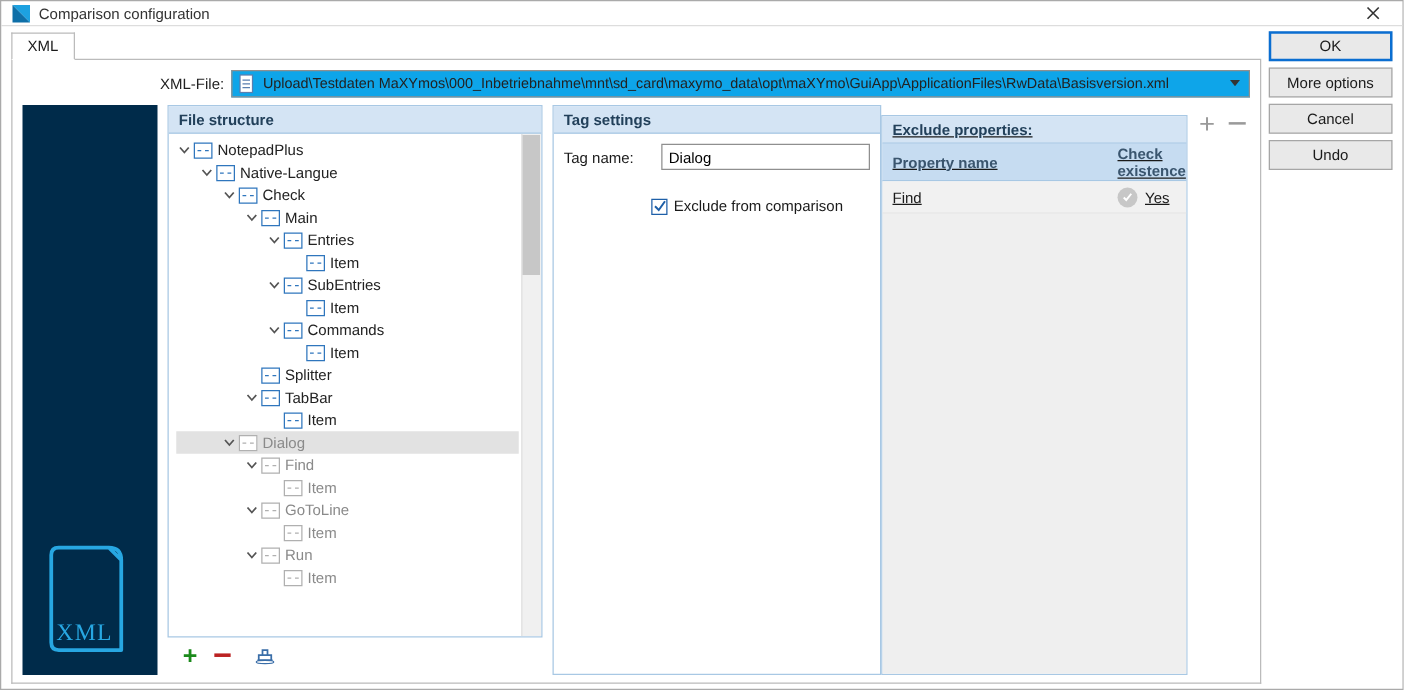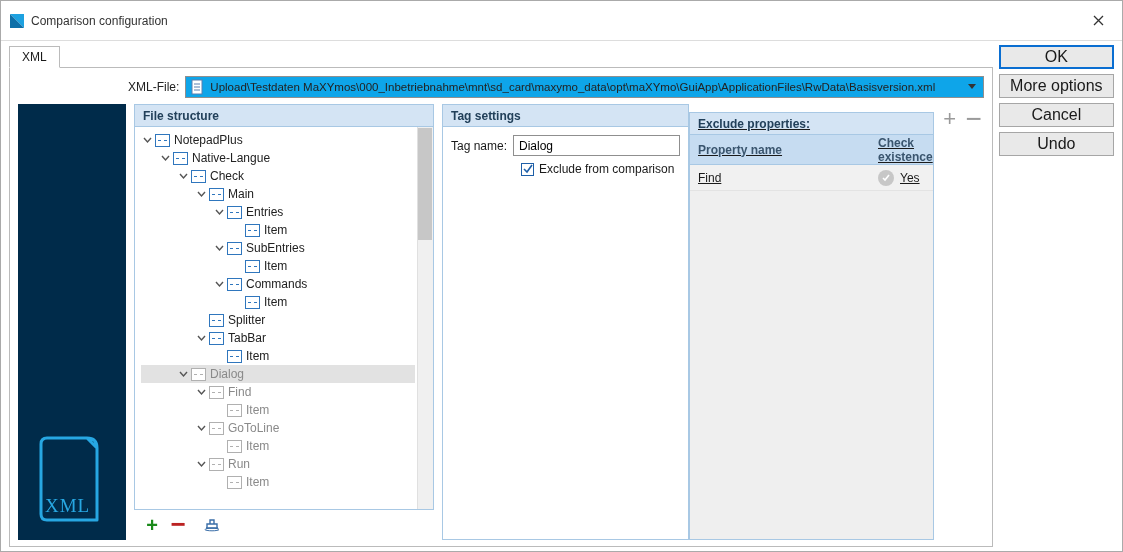--- a/index.html
+++ b/index.html
@@ -1,28 +1,28 @@
 <!DOCTYPE html>
 <html><head>
 <meta charset="utf-8">
 <style>
   * { box-sizing: border-box; }
   html,body { margin:0; padding:0; font-family: "Segoe UI", Tahoma, sans-serif; font-size:12px; color:#1a1a1a; background:#fff; }
   .window { width:1123px; height:552px; border:1px solid #aaa; display:flex; flex-direction:column; position:relative; }
   
-  .titlebar { height:40px; display:flex; align-items:center; padding:0 8px; border-bottom:1px solid #ddd; }
+  .titlebar { height:20px; display:flex; align-items:center; padding:0 8px; border-bottom:1px solid #ddd; }
   .titlebar .app-icon { width:16px; height:16px; margin-right:6px; }
   .titlebar .title { flex:1; font-size:12px; color:#333; }
   .titlebar .close { width:32px; height:24px; display:flex; align-items:center; justify-content:center; cursor:pointer; }
   .titlebar .close svg { width:11px; height:11px; }
   
   .body { flex:1; display:flex; }
   .content { flex:1; padding:4px 4px 4px 8px; display:flex; flex-direction:column; }
   .rightbtns { width:140px; padding:4px 8px 4px 2px; display:flex; flex-direction:column; gap:5px; }
-  .btn { height:24px; border:1px solid #a6a6a6; background:#e9e9e9; cursor:pointer; font-size:16px; display:flex; align-items:center; justify-content:center; }
+  .btn { height:24px; border:1px solid #a6a6a6; background:#e9e9e9; cursor:pointer; font-size:12px; display:flex; align-items:center; justify-content:center; }
   .btn.primary { background:#e9e9e9; border:2px solid #0a6ed1;}
   
   .tabs { display:flex; border-bottom:1px solid #bbb; height:23px; }
   .tab { padding:3px 12px 2px; border:1px solid #bbb; border-bottom:1px solid #fff; background:#fff; position:relative; top:1px; cursor:pointer; }
   
   .panelframe { flex:1; border:1px solid #bbb; border-top:none; padding:8px 8px 6px 8px; display:flex; flex-direction:column; min-height:0; }
   .xml-file-row { display:flex; align-items:center; gap:6px; margin-bottom:6px; padding-left:110px;}
   .xml-file-label { color:#222; }
   .filebox { flex:1; height:22px; border:1px solid #8f8f8f; background:#0ea5e9; display:flex; align-items:center; padding:0 4px; position:relative; }
   .filebox .file-icon { width:16px; height:16px; margin-right:4px; flex:0 0 auto; }
@@ -53,24 +53,24 @@
   .node.selected { background:#e2e2e2; }
 
   .tree-toolbar { height:30px; display:flex; align-items:center; gap:6px; padding-left:8px;}
   .plus { font-size:20px; font-weight:700; color:#1b8a1b; line-height:1; display:inline-flex; width:20px; justify-content:center; cursor:pointer;}
   .minus { font-size:26px; font-weight:700; color:#b22; line-height:0.6; display:inline-flex; width:20px; justify-content:center; cursor:pointer;}
   .printer-icon { margin-left:10px; cursor:pointer; }
 
   .rightpanel { flex:1; display:flex; flex-direction:row; }
   .tagset { border:1px solid #a8c8e4; display:flex; flex-direction:column; }
   .tagset .body2 { padding:8px 8px 10px 8px; }
-  .formrow { display:flex; align-items:center; gap:0; }
+  .formrow { display:flex; align-items:center; gap:16px; }
   .formrow label { width:62px; }
   .txt { flex:1; height:21px; border:1px solid #8f8f8f; padding:2px 5px; font-size:12px; }
-  .chkrow { margin-top:6px; padding-left:70px; display:flex; align-items:center; gap:5px;}
+  .chkrow { margin-top:22px; padding-left:70px; display:flex; align-items:center; gap:5px;}
   .chkbox { width:13px; height:13px; border:1px solid #1e5fa8; display:inline-flex; align-items:center; justify-content:center; background:#fff;}
   .chkbox svg { width:10px; height:10px; }
 
   .exframe { margin-top:8px; border:1px solid #a8c8e4; flex:1; display:flex; flex-direction:column; min-height:0;text-decoration:underline; }
   .ex-table-hdr { background:#c6dcf1; display:flex; font-weight:600; color:#3a556e; height:30px; align-items:center; border-bottom:1px solid #a8c8e4;}
   .col1 { flex:0 0 180px; padding-left:8px;}
   .col2 { flex:1; padding-left:8px;}
   .ex-row { display:flex; align-items:center; height:26px; background:#f1f1f1; border-bottom:1px solid #e3e3e3;}
   .ex-row .col1 { padding-left:8px; }
   .ex-row .col2 { display:flex; align-items:center; gap:6px; }

